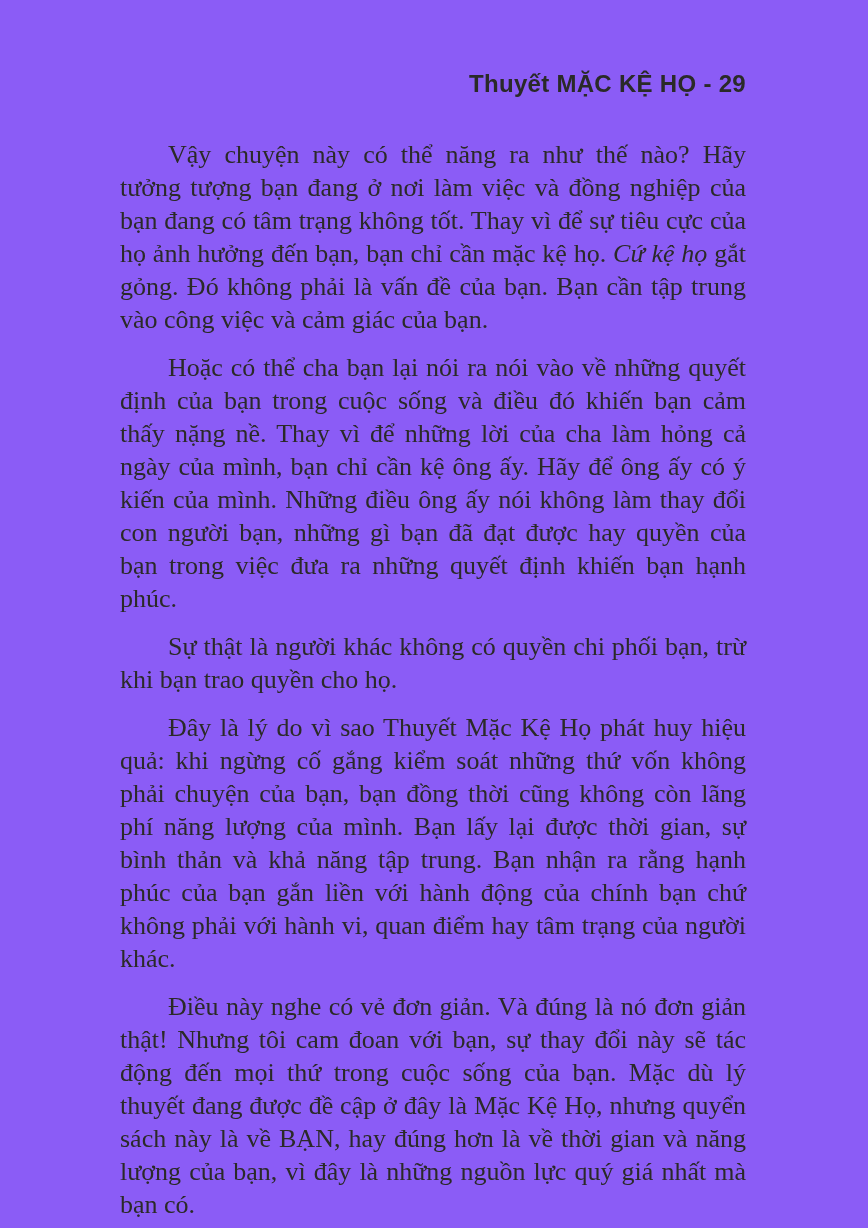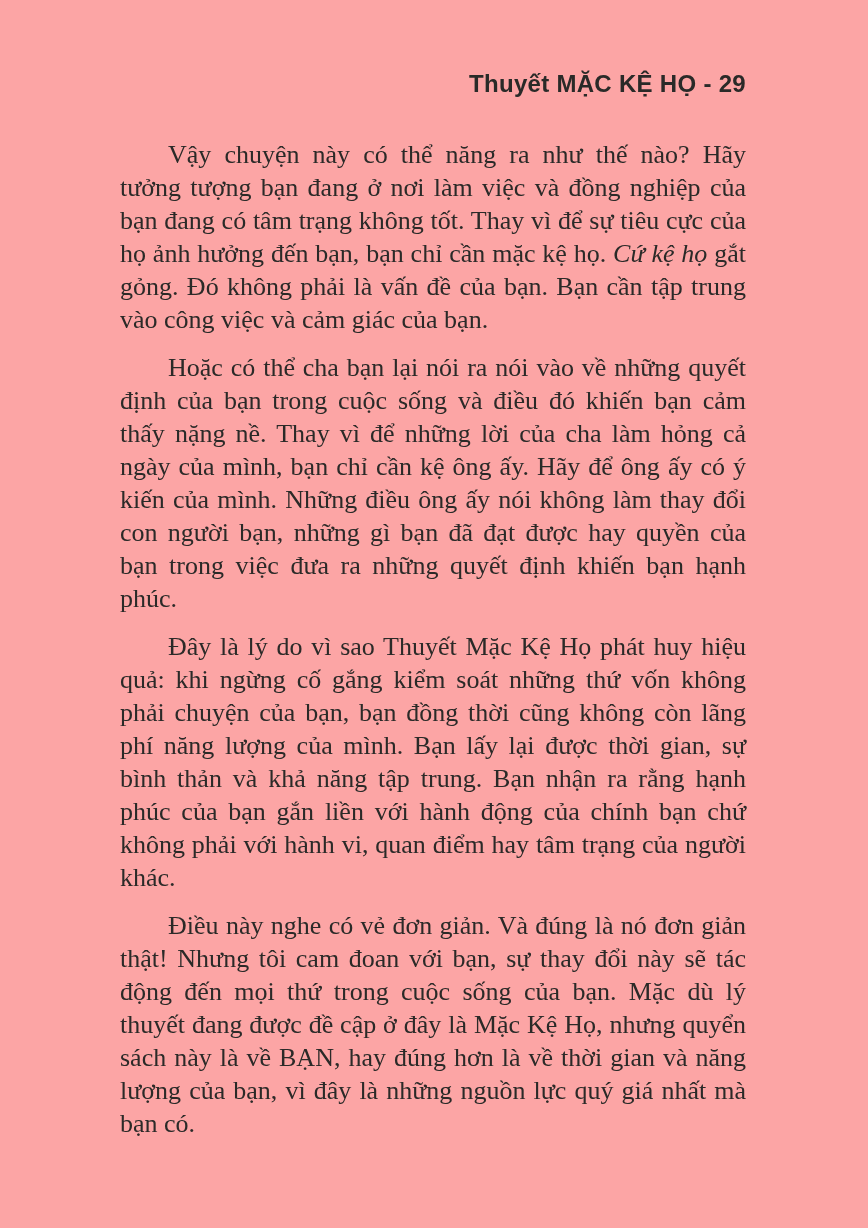--- a/index.html
+++ b/index.html
@@ -41,23 +41,24 @@
     margin: 0 0 15px 0;
     text-indent: 48px;
   }
   .content em {
     font-style: italic;
   }
 </style>
 </head>
 <body>
 
-<div class="page" style="background: #fca5a5;">
+<div class="page" style="background: #8b5cf6;">
   <div class="running-head">
     <span>Thuyết MẶC KỆ HỌ - 29</span>
   </div>
   <div class="content" style="color: rgb(43, 42, 40);">
       <p><span>Vậy chuyện này có thể năng ra như thế nào? Hãy tưởng tượng bạn đang ở nơi làm việc và đồng nghiệp của bạn đang có tâm trạng không tốt. Thay vì để sự tiêu cực của họ ảnh hưởng đến bạn, bạn chỉ cần mặc kệ họ. </span><em>Cứ kệ họ</em><span> gắt gỏng. Đó không phải là vấn đề của bạn. Bạn cần tập trung vào công việc và cảm giác của bạn.</span></p>
       <p><span>Hoặc có thể cha bạn lại nói ra nói vào về những quyết định của bạn trong cuộc sống và điều đó khiến bạn cảm thấy nặng nề. Thay vì để những lời của cha làm hỏng cả ngày của mình, bạn chỉ cần kệ ông ấy. Hãy để ông ấy có ý kiến của mình. Những điều ông ấy nói không làm thay đổi con người bạn, những gì bạn đã đạt được hay quyền của bạn trong việc đưa ra những quyết định khiến bạn hạnh phúc.</span></p>
+      <p><span>Sự thật là người khác không có quyền chi phối bạn, trừ khi bạn trao quyền cho họ.</span></p>
       <p><span>Đây là lý do vì sao Thuyết Mặc Kệ Họ phát huy hiệu quả: khi ngừng cố gắng kiểm soát những thứ vốn không phải chuyện của bạn, bạn đồng thời cũng không còn lãng phí năng lượng của mình. Bạn lấy lại được thời gian, sự bình thản và khả năng tập trung. Bạn nhận ra rằng hạnh phúc của bạn gắn liền với hành động của chính bạn chứ không phải với hành vi, quan điểm hay tâm trạng của người khác.</span></p>
       <p><span>Điều này nghe có vẻ đơn giản. Và đúng là nó đơn giản thật! Nhưng tôi cam đoan với bạn, sự thay đổi này sẽ tác động đến mọi thứ trong cuộc sống của bạn. Mặc dù lý thuyết đang được đề cập ở đây là Mặc Kệ Họ, nhưng quyển sách này là về BẠN, hay đúng hơn là về thời gian và năng lượng của bạn, vì đây là những nguồn lực quý giá nhất mà bạn có.</span></p>
     </div>
 </div>
 
 </body></html>

